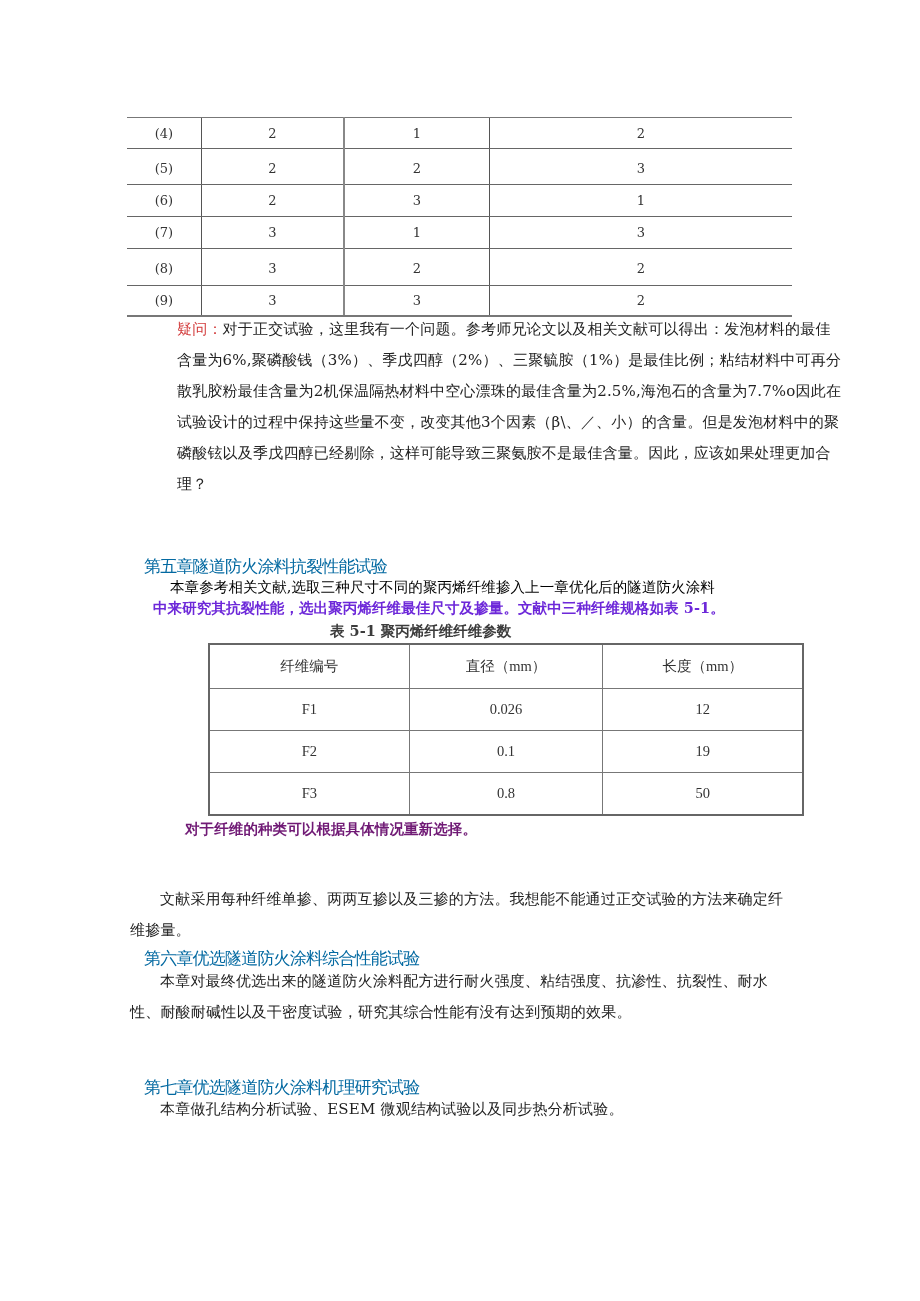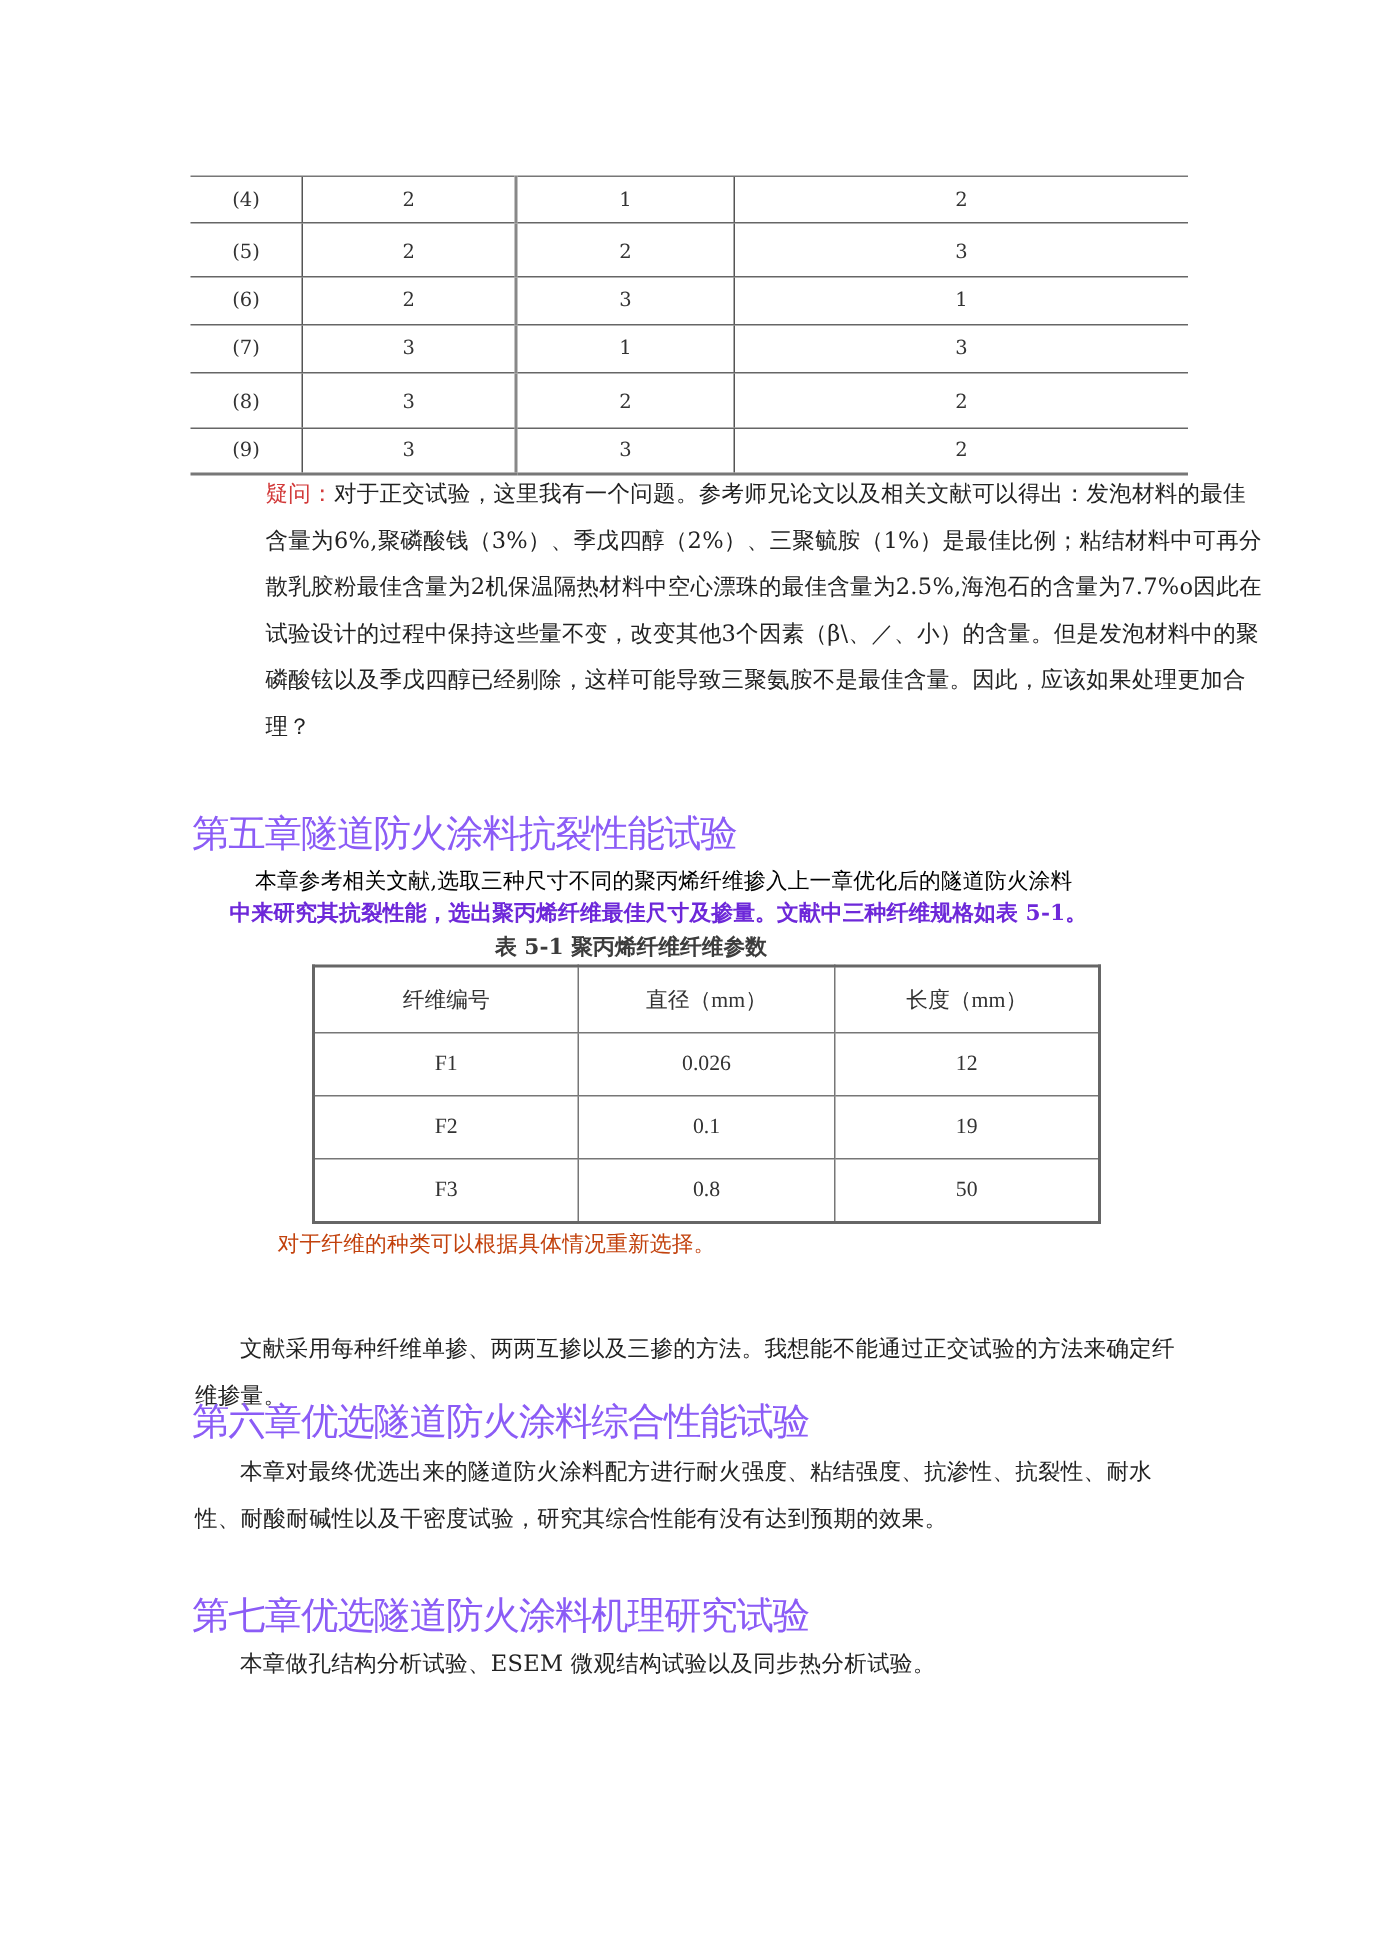--- a/index.html
+++ b/index.html
@@ -57,24 +57,24 @@
       letter-spacing: 0.2px;
       margin: 0;
     }
     .q-label { color: #d23a3a; }
     .q-para { top: 314px; margin-left: 47px; }
 
     .chapter-title {
       position: absolute;
       left: 128px;
       font-family: "DejaVu Sans", "Liberation Sans", sans-serif;
-      font-size: 25px;
+      font-size: 17px;
       font-weight: normal;
-      color: #8b5cf6;
-      margin: 0;
+      color: #0369a1;
+      margin: 16px;
       letter-spacing: -0.8px;
     }
     .ch5 { top: 539px; }
     .ch6 { top: 931px; }
     .ch7 { top: 1060px; }
 
     
     .scan-line {
       position: absolute;
       font-size: 14.5px;
@@ -92,39 +92,39 @@
       font-size: 14.5px;
       font-weight: bold;
       color: #3c3c3c;
       margin: 0;
       white-space: nowrap;
     }
     .fiber-table {
       position: absolute;
       left: 208px;
       top: 643px;
-      width: 526px;
+      width: 596px;
       border-collapse: collapse;
       border: 2px solid #666;
       font-size: 14.5px;
       color: #333;
       font-family: "Liberation Serif", "DejaVu Serif", serif;
     }
     .fiber-table td {
       border: 1.5px solid #777;
       text-align: center;
       height: 41px;
       padding: 0;
     }
     .fiber-table td:nth-child(1) { width: 173px; }
     .fiber-table td:nth-child(2) { width: 168px; }
     .fiber-table td:nth-child(3) { width: 173px; }
     .fiber-table tr.hdr td { height: 43px; }
 
-    .scan3 { left: 185px; top: 820px; font-weight: normal; color: #c2410c; }
+    .scan3 { left: 185px; top: 820px; font-weight: bold; color: #701a75; }
 
     .p-lit { top: 840px; margin-top: 44px; }
     .p-ch6 { top: 966px; }
     .p-ch7 { top: 1094px; }
     .indent { text-indent: 30px; }
   </style>
 </head>
 <body>
 
 <div class="page">

